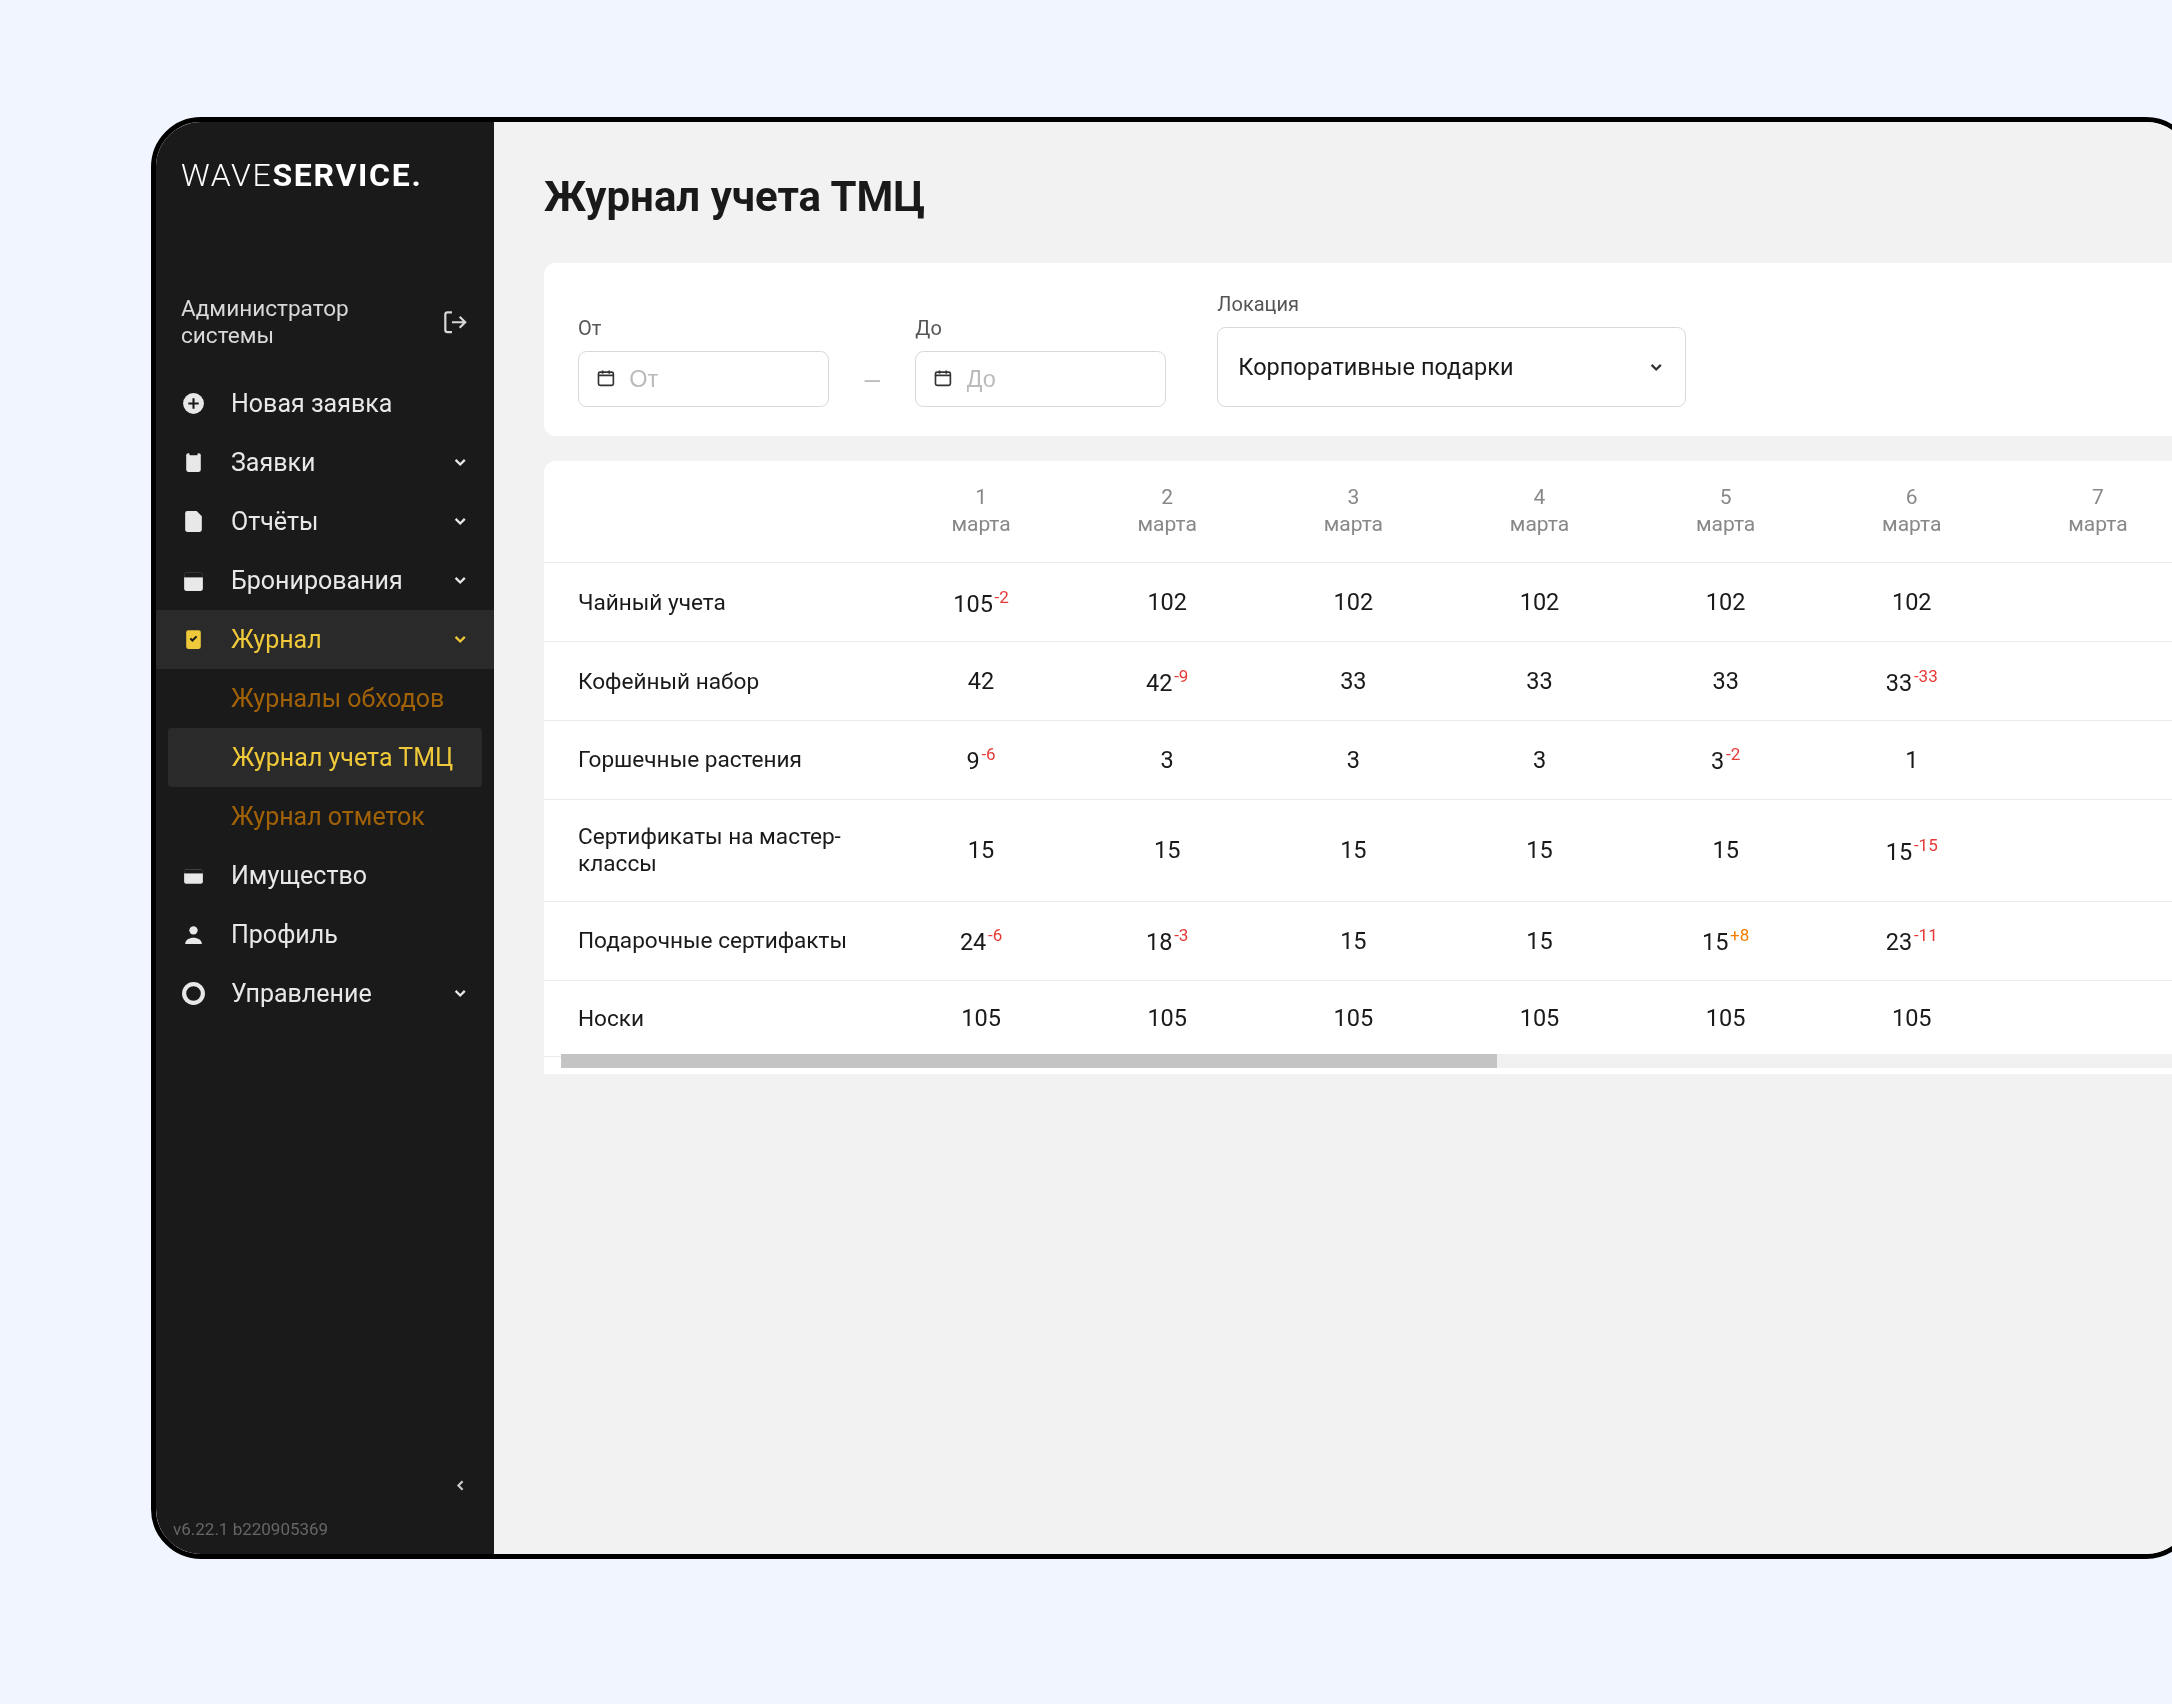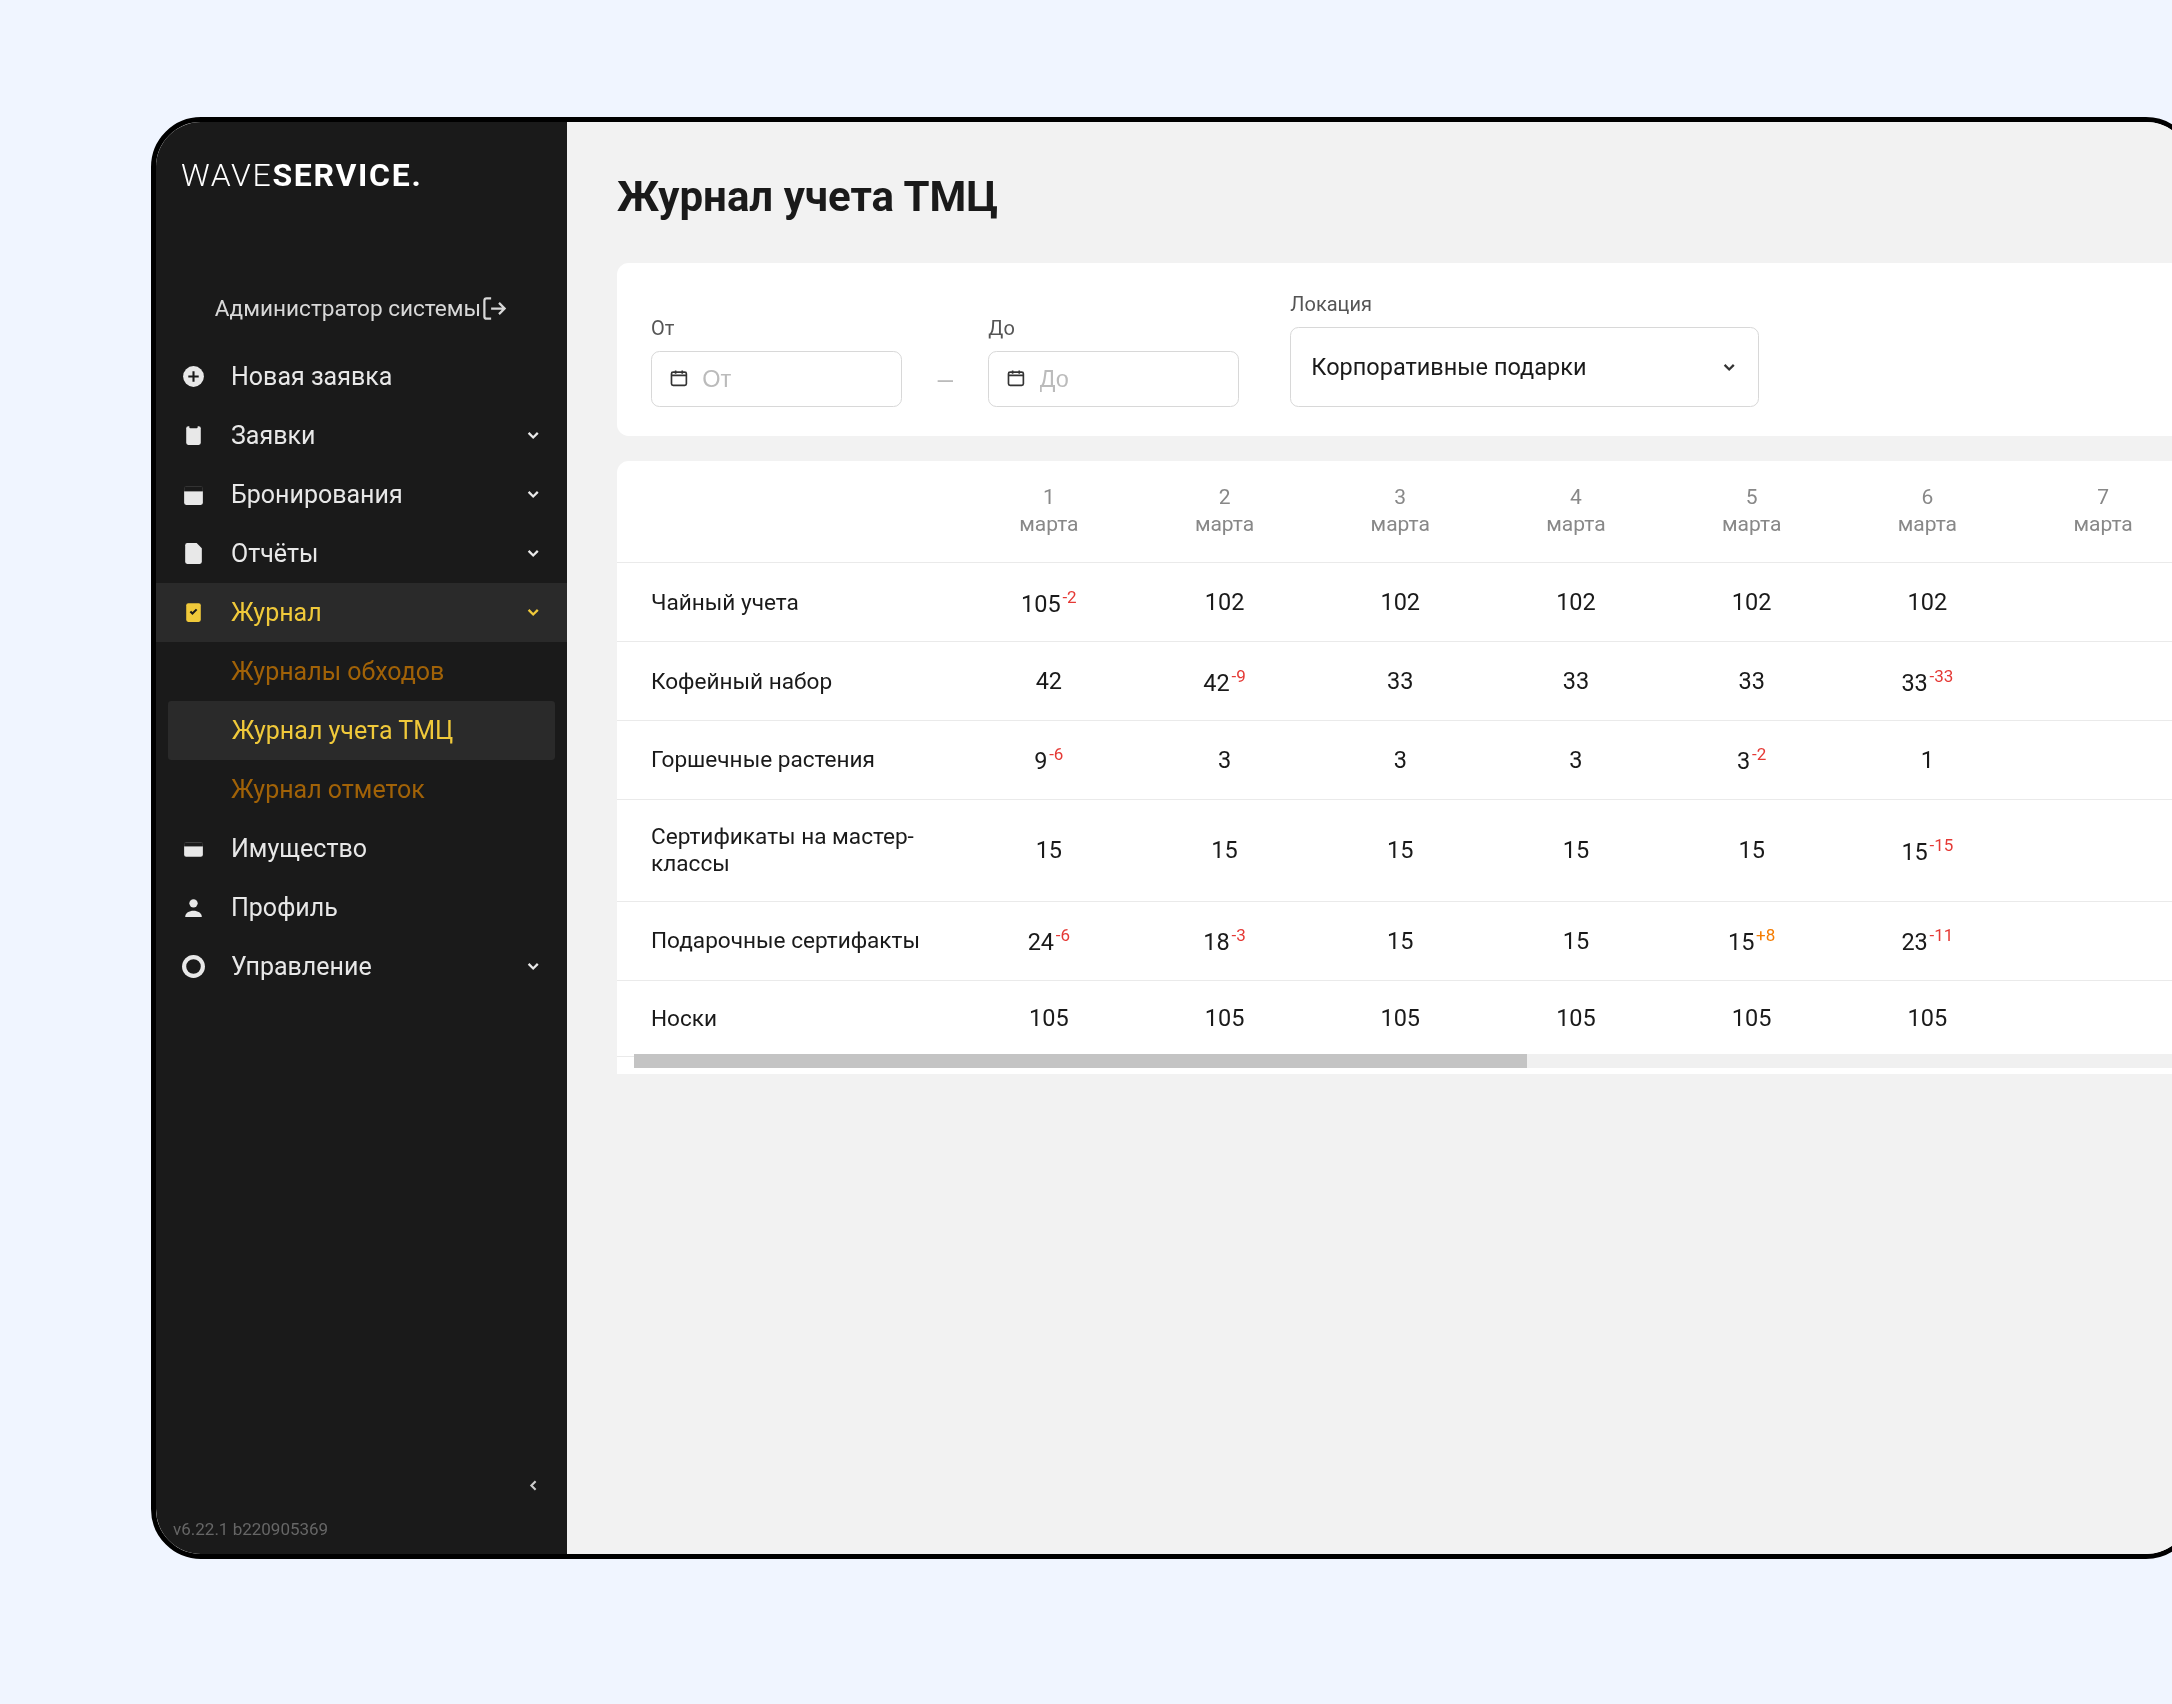--- a/index.html
+++ b/index.html
@@ -18,21 +18,21 @@
       overflow: hidden;
       position: relative;
     }
     .app {
       display: flex;
       width: 100%;
       height: 100%;
     }
     
     .sidebar {
-      width: 411px;
+      width: 338px;
       background: #1a1a1a;
       color: #fff;
       display: flex;
       flex-direction: column;
       flex-shrink: 0;
     }
     .logo {
       padding: 34px 25px 17px 25px;
       font-size: 32px;
       letter-spacing: 1.7px;
@@ -254,38 +254,38 @@
           <span>Заявки</span>
           <span class="chevron">
               <svg viewBox="0 0 24 24" fill="none" stroke="currentColor" stroke-width="3">
                 <path d="M6 9l6 6 6-6"></path>
               </svg>
             </span>
         </li>
         <li class="nav-item">
           <span class="nav-icon">
               <svg viewBox="0 0 24 24" fill="currentColor">
-                <rect x="3" y="4" width="18" height="18" rx="2"></rect>
-                <rect x="3" y="4" width="18" height="5" fill="#1a1a1a"></rect>
-              </svg>
-            </span>
-          <span>Бронирования</span>
+                <path d="M6 2h9l5 5v13a2 2 0 0 1-2 2H6a2 2 0 0 1-2-2V4a2 2 0 0 1 2-2z"></path>
+              </svg>
+            </span>
+          <span>Отчёты</span>
           <span class="chevron">
               <svg viewBox="0 0 24 24" fill="none" stroke="currentColor" stroke-width="3">
                 <path d="M6 9l6 6 6-6"></path>
               </svg>
             </span>
         </li>
         <li class="nav-item">
           <span class="nav-icon">
               <svg viewBox="0 0 24 24" fill="currentColor">
-                <path d="M6 2h9l5 5v13a2 2 0 0 1-2 2H6a2 2 0 0 1-2-2V4a2 2 0 0 1 2-2z"></path>
-              </svg>
-            </span>
-          <span>Отчёты</span>
+                <rect x="3" y="4" width="18" height="18" rx="2"></rect>
+                <rect x="3" y="4" width="18" height="5" fill="#1a1a1a"></rect>
+              </svg>
+            </span>
+          <span>Бронирования</span>
           <span class="chevron">
               <svg viewBox="0 0 24 24" fill="none" stroke="currentColor" stroke-width="3">
                 <path d="M6 9l6 6 6-6"></path>
               </svg>
             </span>
         </li>
         <li class="nav-item active-parent">
           <span class="nav-icon">
               <svg viewBox="0 0 24 24" fill="currentColor">
                 <rect x="5" y="3" width="14" height="18" rx="2"></rect>

